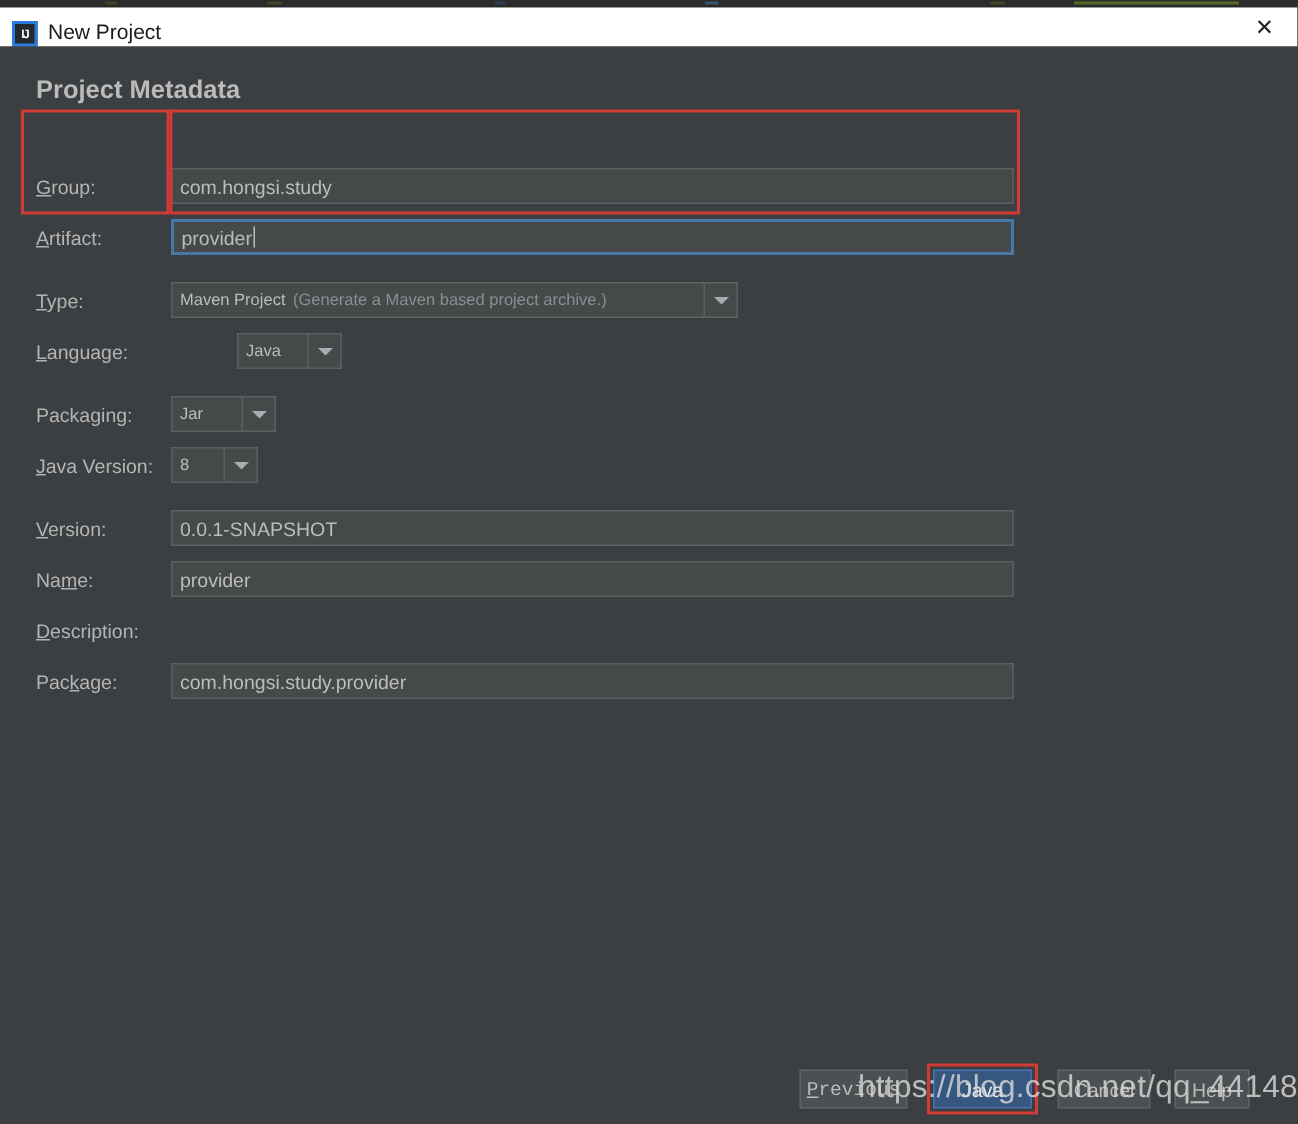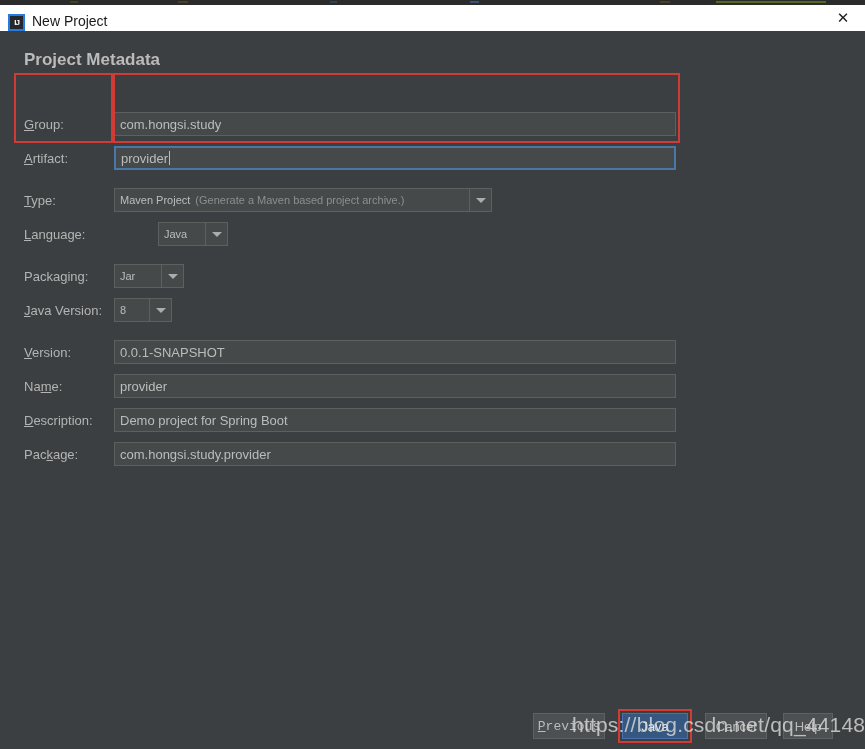--- a/index.html
+++ b/index.html
@@ -194,21 +194,20 @@
         </div>
     </div>
 
     <div class="lbl" style="left:24px; top:314px;"><u>V</u>ersion:</div>
     <div class="field" style="left:114px; top:309px; width:562px;">0.0.1-SNAPSHOT</div>
 
     <div class="lbl" style="left:24px; top:348px;">Na<u>m</u>e:</div>
     <div class="field" style="left:114px; top:343px; width:562px;">provider</div>
 
     <div class="lbl" style="left:24px; top:382px;"><u>D</u>escription:</div>
-    <div class="field" style="left:114px; top:377px; width:562px;">Demo project for Spring Boot</div>
 
     <div class="lbl" style="left:24px; top:416px;">Pac<u>k</u>age:</div>
     <div class="field" style="left:114px; top:411px; width:562px;">com.hongsi.study.provider</div>
 
     <div class="btn" style="left:533px; top:682px; width:72px;font-family:Liberation Mono, monospace;">
       <span><u>P</u>revious</span>
     </div>
     <div class="btn primary" style="left:622px; top:682px; width:66px;">
       <span>Java</span>
     </div>

